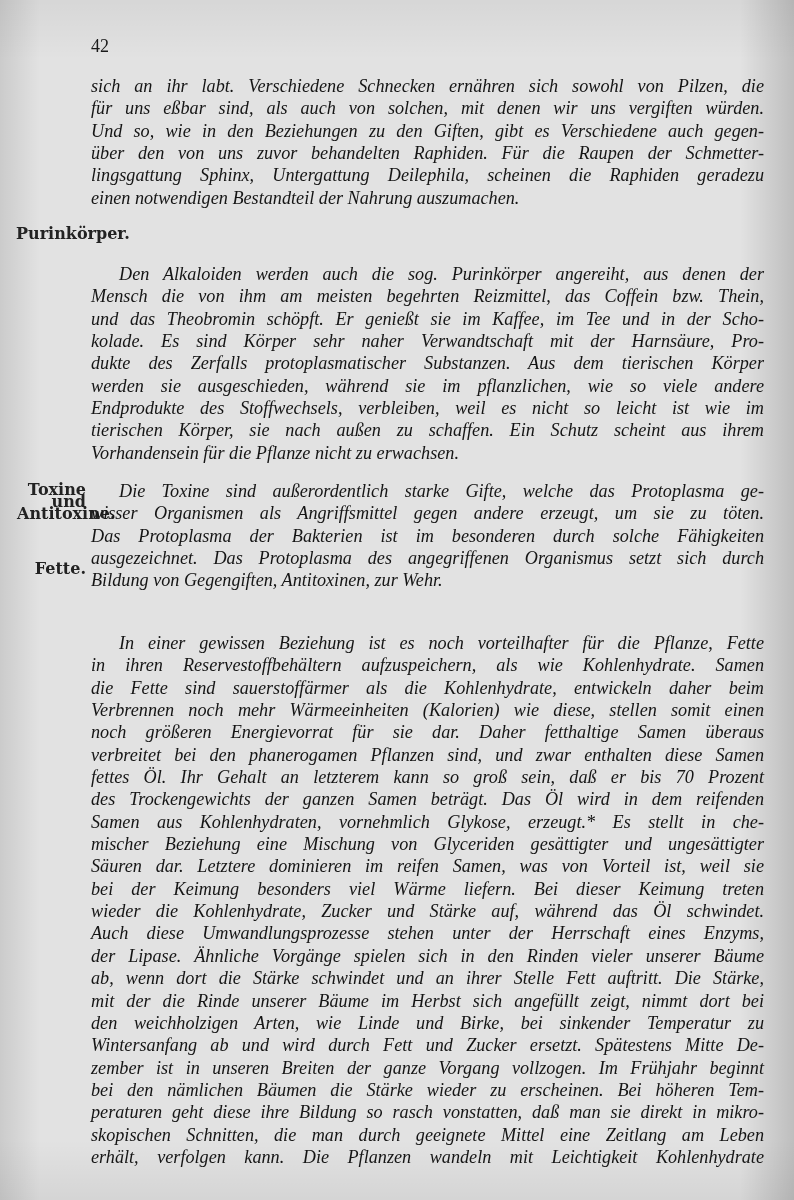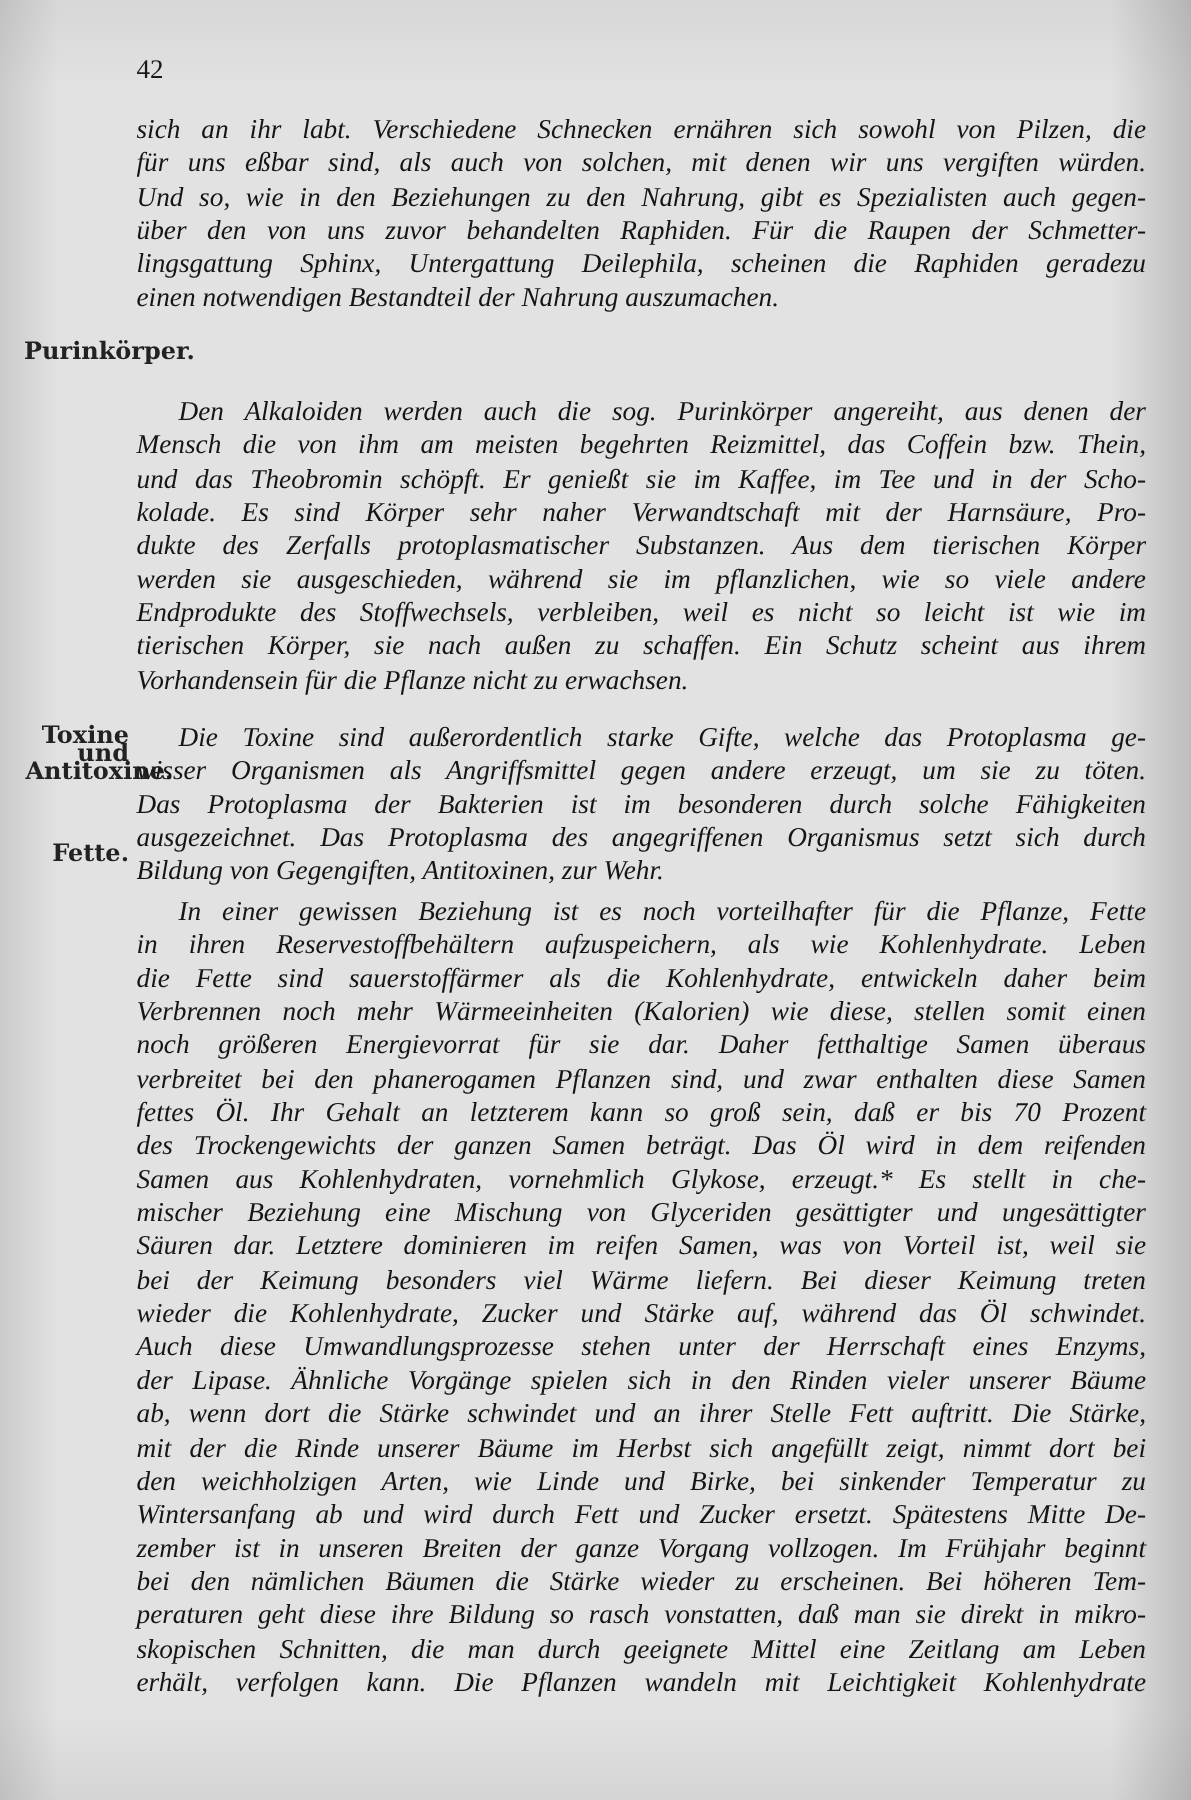--- a/index.html
+++ b/index.html
@@ -94,21 +94,21 @@
   <div class="margin-note" style="left:16px; top:228px; width:70px;">Purinkörper.</div>
   <div class="margin-note" style="left:14px; top:444px; width:72px; text-align:right;margin-top:40px;">
     <div>Toxine und</div>
     <div style="padding-left:3px;">Antitoxine.</div>
   </div>
   <div class="margin-note" style="left:30px; top:563px; width:56px;">Fette.</div>
 
   <div class="text-block" style="top:75px;">
     <span class="line">sich an ihr labt. Verschiedene Schnecken ernähren sich sowohl von Pilzen, die</span>
     <span class="line">für uns eßbar sind, als auch von solchen, mit denen wir uns vergiften würden.</span>
-    <span class="line">Und so, wie in den Beziehungen zu den Nahrung, gibt es Spezialisten auch gegen-</span>
+    <span class="line">Und so, wie in den Beziehungen zu den Giften, gibt es Verschiedene auch gegen-</span>
     <span class="line">über den von uns zuvor behandelten Raphiden. Für die Raupen der Schmetter-</span>
     <span class="line">lingsgattung Sphinx, Untergattung Deilephila, scheinen die Raphiden geradezu</span>
     <span class="line last">einen notwendigen Bestandteil der Nahrung auszumachen.</span>
   </div>
 
   <div class="text-block" style="top:219px;">
     <span class="line indent">Den Alkaloiden werden auch die sog. Purinkörper angereiht, aus denen der</span>
     <span class="line">Mensch die von ihm am meisten begehrten Reizmittel, das Coffein bzw. Thein,</span>
     <span class="line">und das Theobromin schöpft. Er genießt sie im Kaffee, im Tee und in der Scho-</span>
     <span class="line">kolade. Es sind Körper sehr naher Verwandtschaft mit der Harnsäure, Pro-</span>
@@ -120,23 +120,23 @@
   </div>
 
   <div class="text-block" style="top:436px;">
     <span class="line indent">Die Toxine sind außerordentlich starke Gifte, welche das Protoplasma ge-</span>
     <span class="line">wisser Organismen als Angriffsmittel gegen andere erzeugt, um sie zu töten.</span>
     <span class="line">Das Protoplasma der Bakterien ist im besonderen durch solche Fähigkeiten</span>
     <span class="line">ausgezeichnet. Das Protoplasma des angegriffenen Organismus setzt sich durch</span>
     <span class="line last">Bildung von Gegengiften, Antitoxinen, zur Wehr.</span>
   </div>
 
-  <div class="text-block" style="top:552px;">
+  <div class="text-block" style="top:588px;">
     <span class="line indent">In einer gewissen Beziehung ist es noch vorteilhafter für die Pflanze, Fette</span>
-    <span class="line">in ihren Reservestoffbehältern aufzuspeichern, als wie Kohlenhydrate. Leben</span>
+    <span class="line">in ihren Reservestoffbehältern aufzuspeichern, als wie Kohlenhydrate. Samen</span>
     <span class="line">die Fette sind sauerstoffärmer als die Kohlenhydrate, entwickeln daher beim</span>
     <span class="line">Verbrennen noch mehr Wärmeeinheiten (Kalorien) wie diese, stellen somit einen</span>
     <span class="line">noch größeren Energievorrat für sie dar. Daher fetthaltige Samen überaus</span>
     <span class="line">verbreitet bei den phanerogamen Pflanzen sind, und zwar enthalten diese Samen</span>
     <span class="line">fettes Öl. Ihr Gehalt an letzterem kann so groß sein, daß er bis 70 Prozent</span>
     <span class="line">des Trockengewichts der ganzen Samen beträgt. Das Öl wird in dem reifenden</span>
     <span class="line">Samen aus Kohlenhydraten, vornehmlich Glykose, erzeugt.* Es stellt in che-</span>
     <span class="line">mischer Beziehung eine Mischung von Glyceriden gesättigter und ungesättigter</span>
     <span class="line">Säuren dar. Letztere dominieren im reifen Samen, was von Vorteil ist, weil sie</span>
     <span class="line">bei der Keimung besonders viel Wärme liefern. Bei dieser Keimung treten</span>

